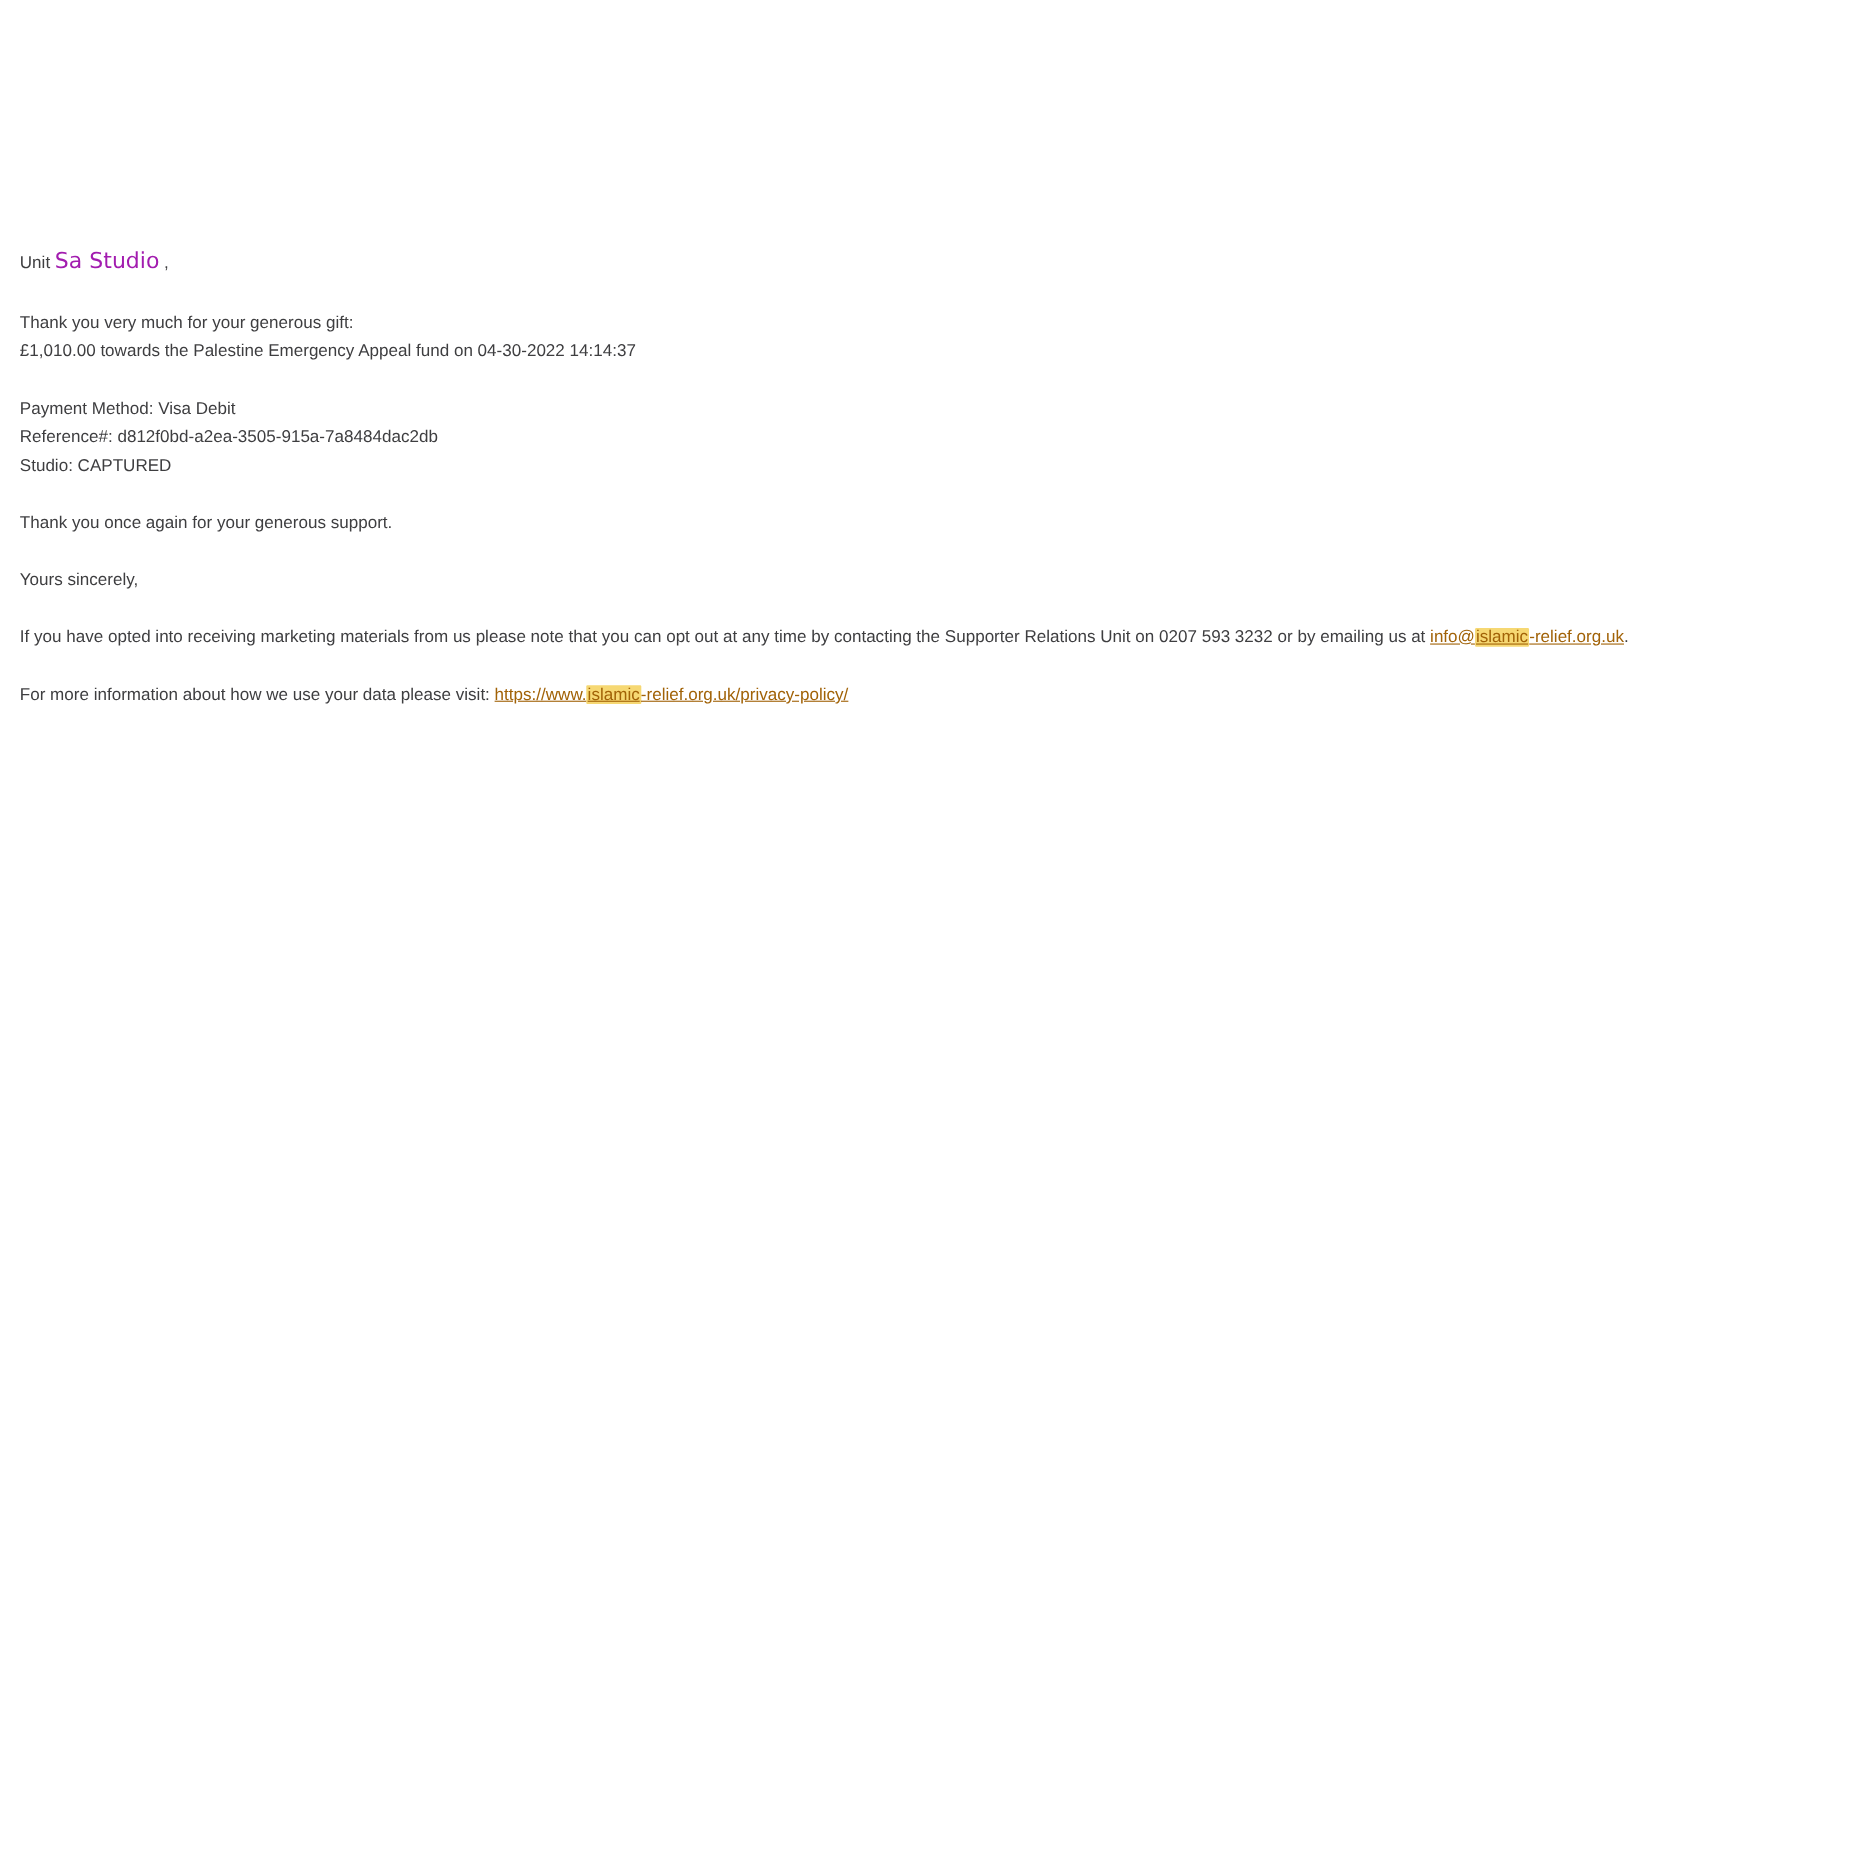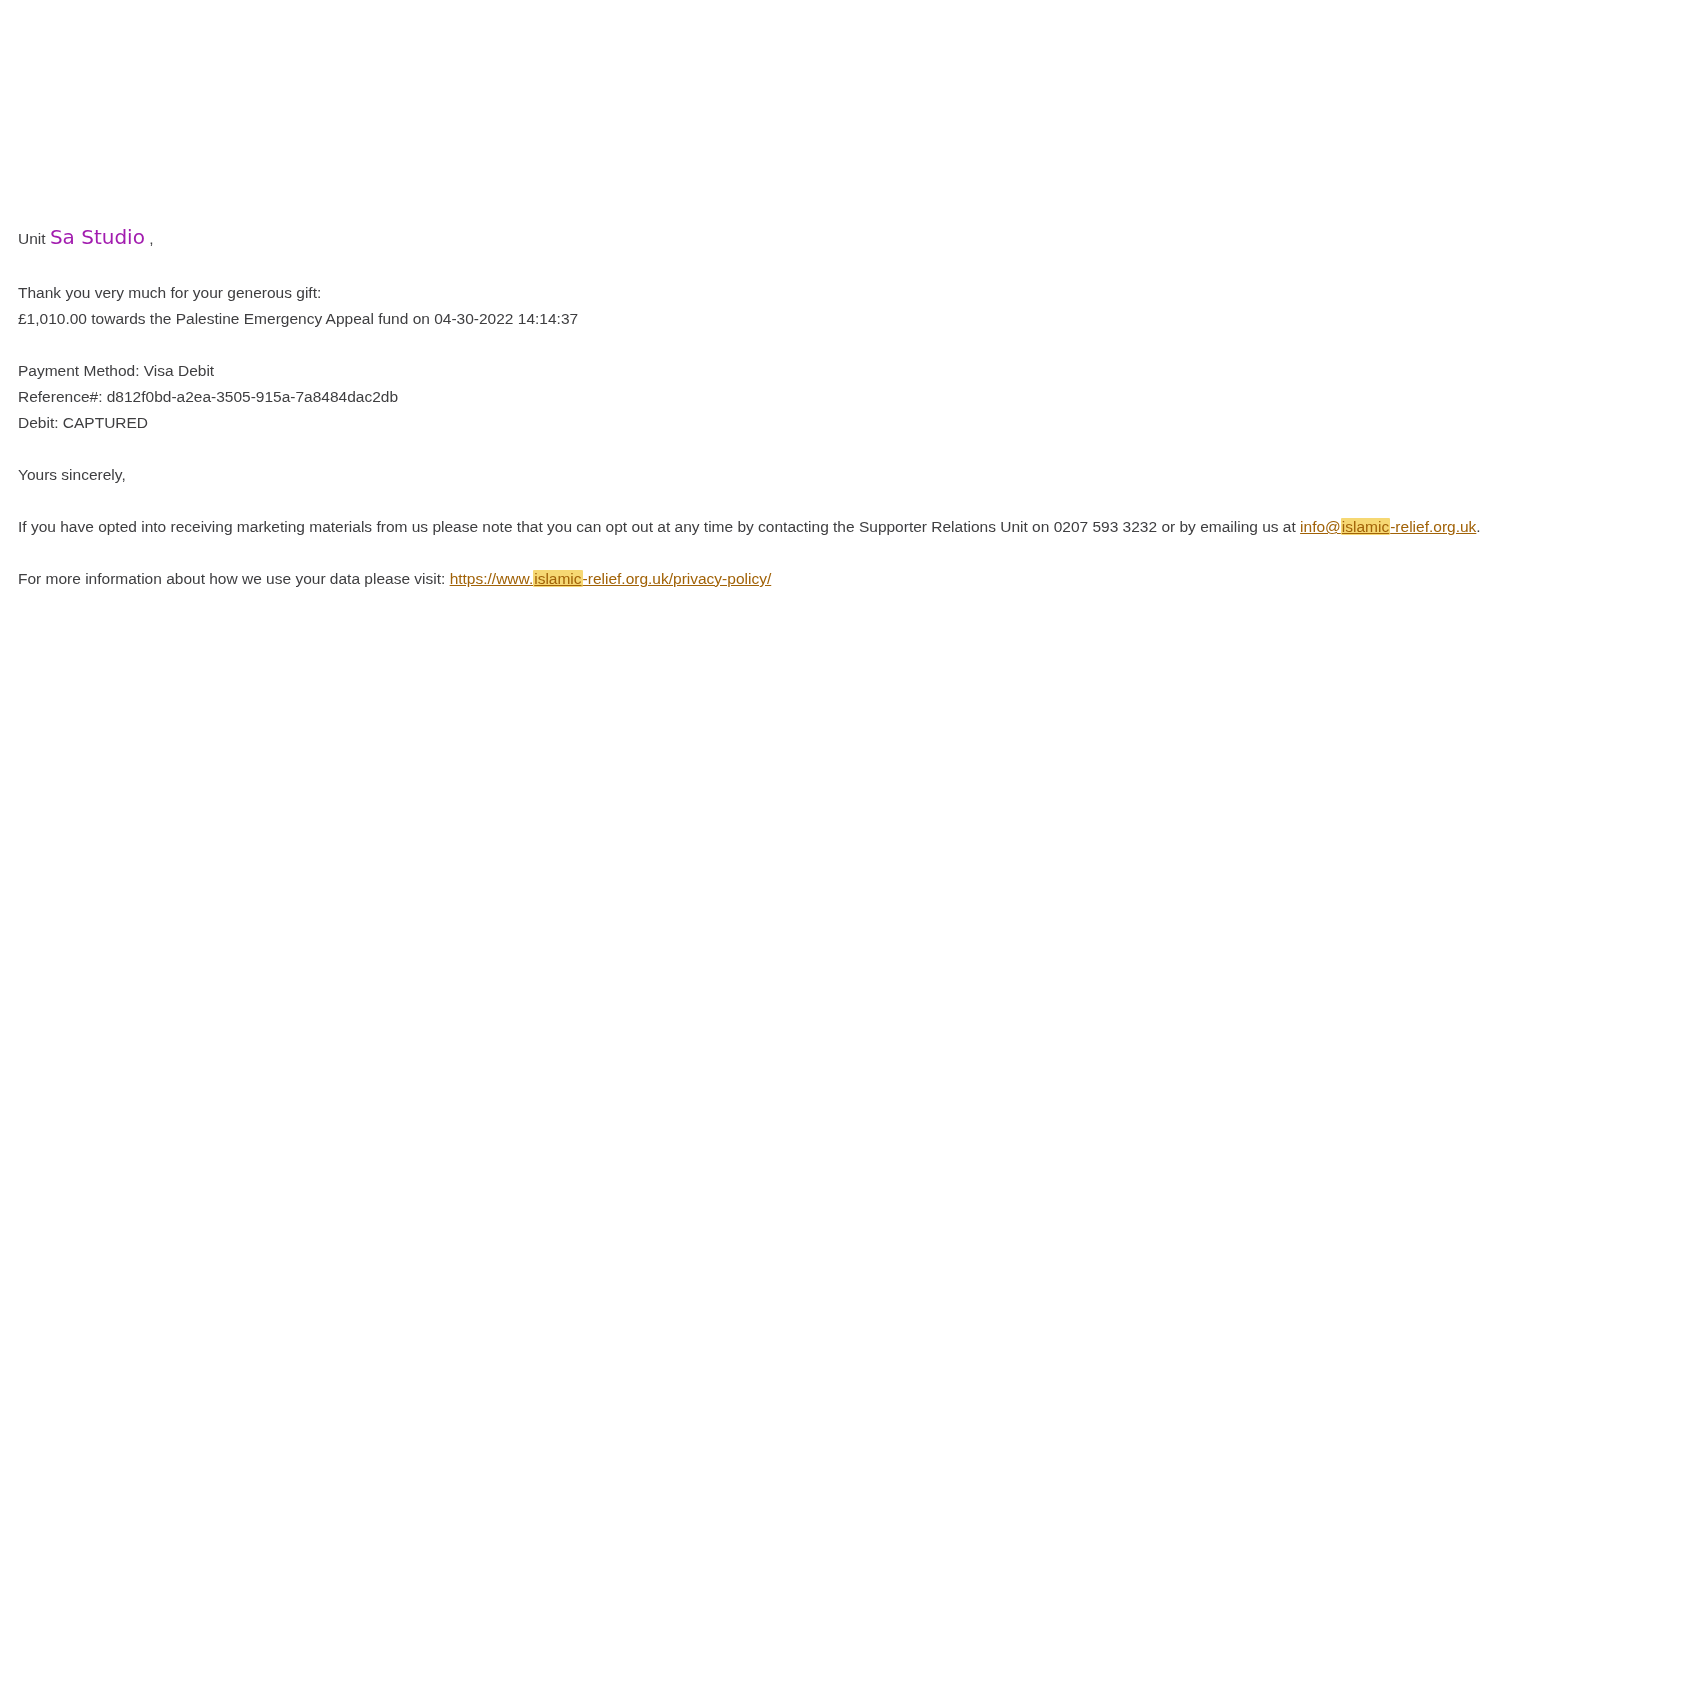--- a/index.html
+++ b/index.html
@@ -36,22 +36,23 @@
 </style>
 </head>
 <body>
 
 <div class="content">
 
   <p class="greeting"><span>Unit </span><span class="recipient-name">Sa Studio</span><span> ,</span></p>
 
   <p><span>Thank you very much for your generous gift:</span><br><span>£1,010.00 towards the Palestine Emergency Appeal fund on 04-30-2022 14:14:37</span></p>
 
-  <p><span>Payment Method: Visa Debit</span><br><span>Reference#: d812f0bd-a2ea-3505-915a-7a8484dac2db</span><br><span>Debit: CAPTURED</span></p>
+  <p><span>Payment Method: Visa Debit</span><br><span>Reference#: d812f0bd-a2ea-3505-915a-7a8484dac2db</span><br><span>Studio: CAPTURED</span></p>
 
+  <p>Thank you once again for your generous support.</p>
 
   <p>Yours sincerely,</p>
 
 
   <p><span>If you have opted into receiving marketing materials from us please note that you can opt out at any time by contacting the Supporter Relations Unit on 0207 593 3232 or by emailing us at </span><a><span>info@</span><span class="hl">islamic</span><span>-relief.org.uk</span></a><span>.</span></p>
 
   <p><span>For more information about how we use your data please visit: </span><a><span>https://www.</span><span class="hl">islamic</span><span>-relief.org.uk/privacy-policy/</span></a></p>
 
 </div>
 

